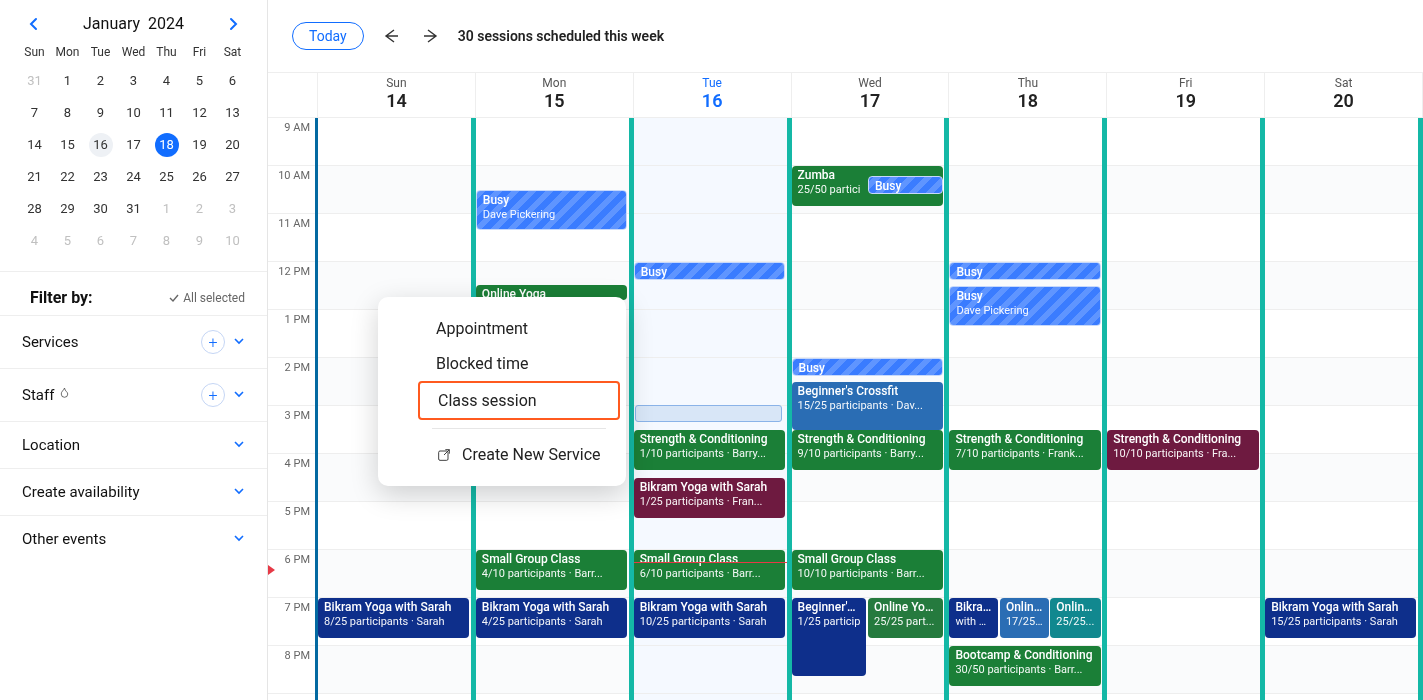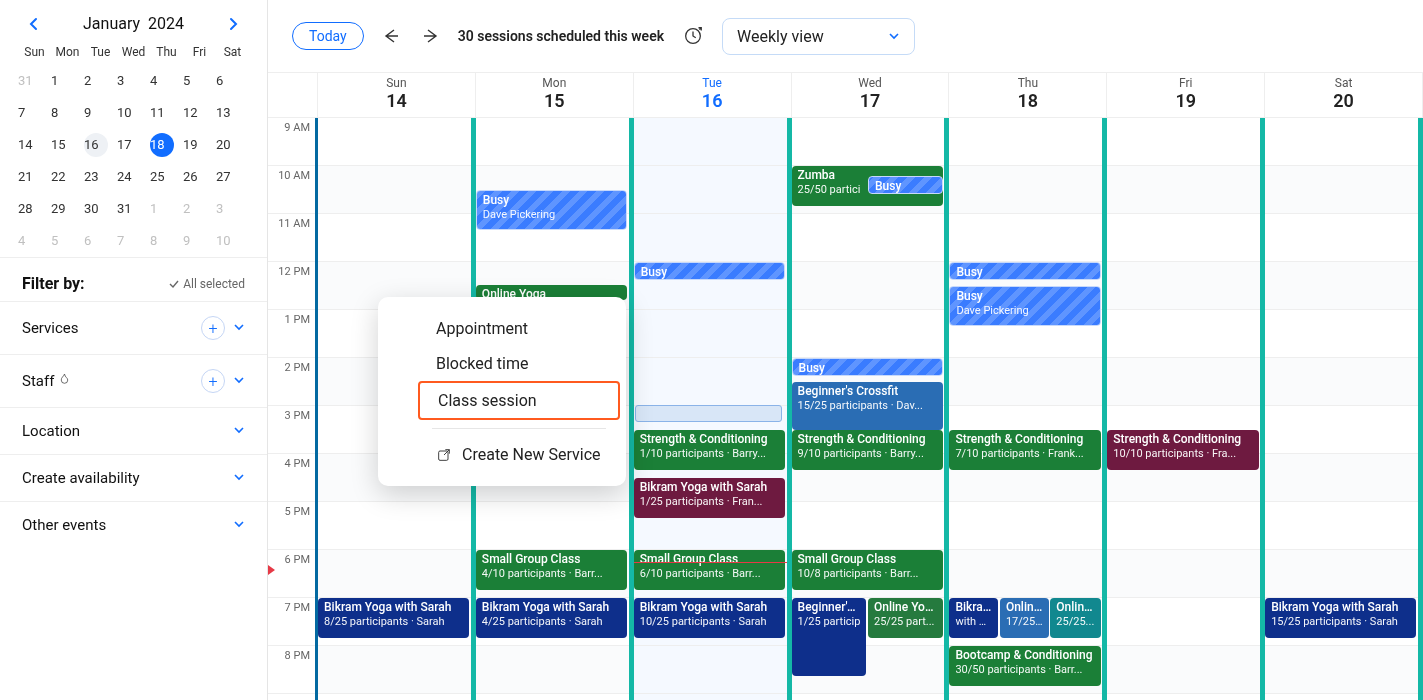--- a/index.html
+++ b/index.html
@@ -6,26 +6,26 @@
   html, body { margin:0; padding:0; font-family: -apple-system, BlinkMacSystemFont, "Segoe UI", Roboto, Helvetica, Arial, sans-serif; color:#111; }
   body { width:1423px; height:700px; overflow:hidden; background:#fff; position:relative; }
 
   .sidebar { position:absolute; left:0; top:0; width:268px; height:700px; border-right:1px solid #e5e5e5; }
   .cal-nav { display:flex; align-items:center; justify-content:space-between; padding:14px 26px 6px 26px; }
   .cal-nav .title { font-size:16px; font-weight:400; }
   .chev { width:16px; height:16px; cursor:pointer; }
   .mini-cal { width:100%; padding:0 18px; }
   .mini-cal table { width:100%; border-collapse:collapse; table-layout:fixed; }
   .mini-cal th { font-size:12px; font-weight:400; color:#333; padding:6px 0; }
-  .mini-cal td { font-size:13px; padding:4px 0; color:#333; cursor:pointer; }
+  .mini-cal td { text-align:center; font-size:13px; padding:4px 0; color:#333; cursor:pointer; }
   .mini-cal td.gray { color:#c0c0c0; }
   .mini-cal td .d { display:inline-block; width:24px; height:24px; line-height:24px; border-radius:12px;}
   .mini-cal td .sel { background:#116DFF; color:#fff; }
   .mini-cal td .hov { background:#eef1f5; }
-  .filters { padding:16px 22px 8px 22px; display:flex; justify-content:space-between; align-items:center; border-top:1px solid #eee; }
+  .filters { padding:16px 22px 8px 30px; display:flex; justify-content:space-between; align-items:center; border-top:1px solid #eee; margin-top:14px;}
   .filters .label { font-weight:700; font-size:16px; }
   .filters .allsel { font-size:12px; color:#666; display:flex; align-items:center; gap:4px;}
   .filter-row { padding:14px 22px; border-top:1px solid #eee; display:flex; align-items:center; justify-content:space-between; font-size:15px; cursor:pointer;}
   .filter-row .name { font-weight:400; }
   .filter-row .right { display:flex; align-items:center; gap:8px;}
   .plus-btn { width:24px; height:24px; border:1px solid #c5d6f5; border-radius:50%; display:flex; align-items:center; justify-content:center; color:#116DFF; font-size:16px; font-weight:300; cursor:pointer;}
   .chev-dn { width:12px; height:12px; }
 
   .main { position:absolute; left:268px; top:0; right:0; height:700px; }
   .toolbar { height:72px; display:flex; align-items:center; padding:4px 24px; gap:18px; }
@@ -228,35 +228,20 @@
             <path d="M14 4 L6 10 L14 16 M6 10 L18 10" stroke="#333" stroke-width="1.4" fill="none" transform="translate(-2,0)"></path>
           </svg>
       </div>
       <div class="arrow-btn">
         <svg width="20" height="20" viewBox="0 0 20 20">
             <path d="M6 4 L14 10 L6 16 M14 10 L2 10" stroke="#333" stroke-width="1.4" fill="none" transform="translate(2,0)"></path>
           </svg>
       </div>
       <div class="sess-count">30 sessions scheduled this week</div>
     </div>
-    <div class="toolbar-right">
-      <div class="clock-icon">
-        <svg width="22" height="22" viewBox="0 0 24 24">
-            <circle cx="12" cy="12" r="8" stroke="#333" stroke-width="1.4" fill="none"></circle>
-            <path d="M12 7 L12 12 L15 14" stroke="#333" stroke-width="1.4" fill="none"></path>
-            <path d="M19 5 L21 3 M21 6 L21 3 L18 3" stroke="#333" stroke-width="1.4" fill="none"></path>
-          </svg>
-      </div>
-      <div class="view-select">
-        <span>Weekly view</span>
-        <svg width="12" height="12" viewBox="0 0 12 12">
-            <path d="M2 4 L6 8 L10 4" stroke="#116DFF" stroke-width="1.6" fill="none"></path>
-          </svg>
-      </div>
-    </div>
   </div>
 
   <div class="grid-header">
     <div class="time-gutter"></div>
     <div id="day-heads" style="flex:1;display:flex;">
         <div class="day-head">
           <div class="dow">Sun</div>
           <div class="num">14</div>
         </div>
         <div class="day-head">
@@ -415,21 +400,21 @@
           <div class="ev t2" style="top: 264px; height: 48px; left: 0%; width: 99%;">
             <div class="t">Beginner's Crossfit</div>
             <div class="sub">15/25 participants · Dav...</div>
           </div>
           <div class="ev g" style="top: 312px; height: 40px; left: 0%; width: 99%;">
             <div class="t">Strength &amp; Conditioning</div>
             <div class="sub">9/10 participants · Barry...</div>
           </div>
           <div class="ev g" style="top: 432px; height: 40px; left: 0%; width: 99%;">
             <div class="t">Small Group Class</div>
-            <div class="sub">10/8 participants · Barr...</div>
+            <div class="sub">10/10 participants · Barr...</div>
           </div>
           <div class="ev b" style="top: 480px; height: 78px; left: 0%; width: 49%;">
             <div class="t">Beginner's C</div>
             <div class="sub">1/25 particip</div>
           </div>
           <div class="ev g2" style="top: 480px; height: 40px; left: 50%; width: 49%;">
             <div class="t">Online Yoga</div>
             <div class="sub">25/25 part...</div>
           </div>
         </div>

